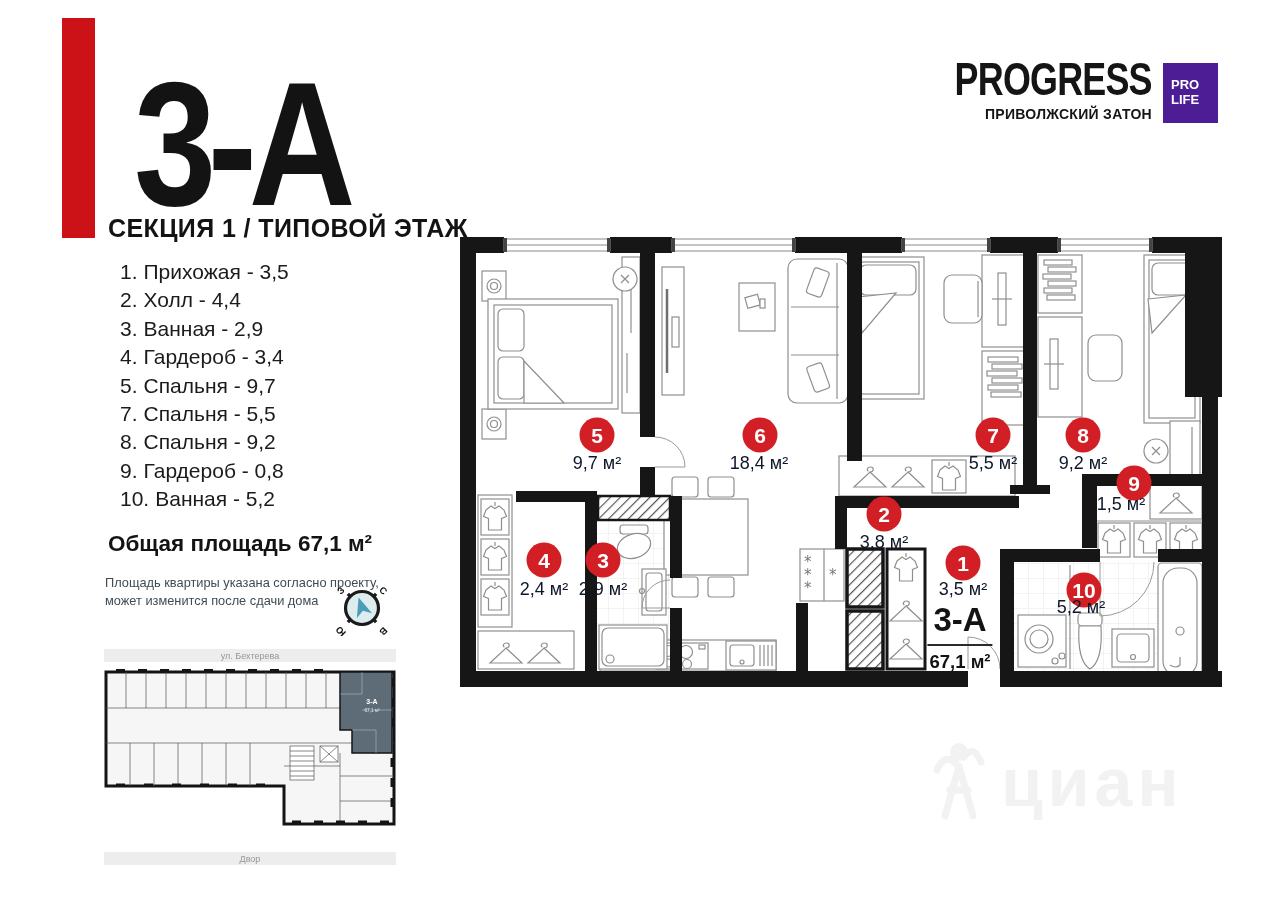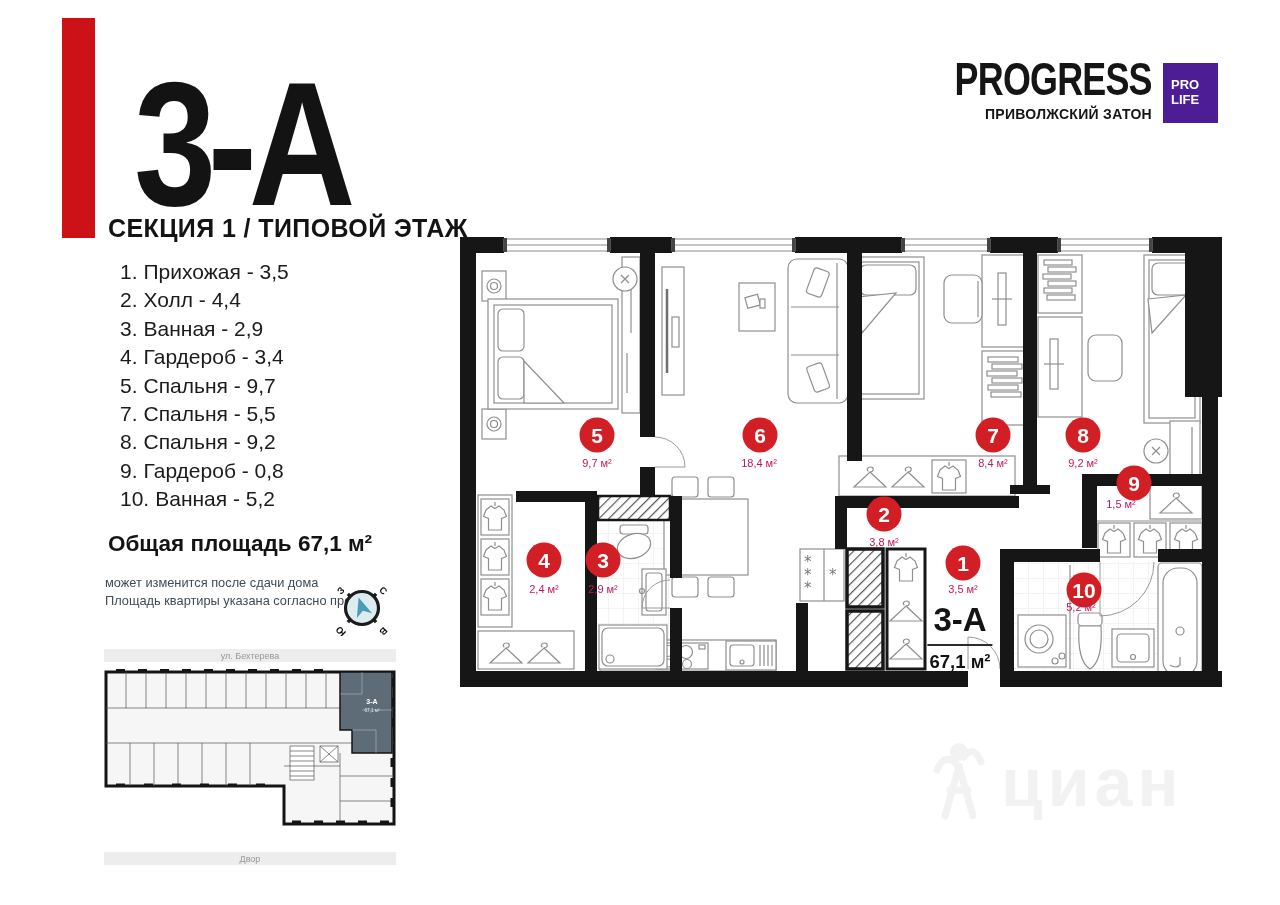--- a/index.html
+++ b/index.html
@@ -37,21 +37,21 @@
   .plan{left:458px;top:233px;width:764px;height:456px;}
   .plan svg.draw{position:absolute;left:0;top:0;}
   .f{stroke:#8f8f8f;fill:#fff;stroke-width:1.2;}
   .fl{stroke:#8f8f8f;fill:none;stroke-width:1.2;}
   .walls{fill:#161616;stroke:none;}
   .doors{stroke:#9a9a9a;fill:none;stroke-width:1;}
   .star{fill:#777;font-size:15px;font-family:"DejaVu Sans",sans-serif;}
   .marker .dot{position:absolute;width:35px;height:35px;border-radius:50%;background:#d21f26;
                color:#fff;font-size:21px;font-weight:700;display:flex;align-items:center;justify-content:center;
                transform:translate(-50%,-50%);}
-  .marker .ar{position:absolute;transform:translate(-50%,-50%);font-size:11px;color:#be185d;white-space:nowrap;}
+  .marker .ar{position:absolute;transform:translate(-50%,-50%);font-size:18px;color:#0f172a;white-space:nowrap;}
   .flat-label{position:absolute;transform:translateX(-50%);text-align:center;color:#131313;}
   .flat-label .fl-code{font-size:33px;font-weight:700;border-bottom:2px solid #2b2b2b;padding:0 6px 5px;}
   .flat-label .fl-area{font-size:18.5px;font-weight:600;padding-top:5px;}
 
   
   .watermark{left:925px;top:740px;display:flex;align-items:center;gap:12px;color:#f2f2f2;}
   .watermark .wm-text{font-size:68px;font-weight:700;letter-spacing:5px;}
 </style>
 </head>
 <body>
@@ -70,22 +70,22 @@
     <div class="lr"><span>5.</span><span>Спальня - 9,7</span></div>
     <div class="lr"><span>7.</span><span>Спальня - 5,5</span></div>
     <div class="lr"><span>8.</span><span>Спальня - 9,2</span></div>
     <div class="lr"><span>9.</span><span>Гардероб - 0,8</span></div>
     <div class="lr"><span>10.</span><span>Ванная - 5,2</span></div>
   </div>
 
   <div class="abs total-area">Общая площадь 67,1 м²</div>
 
   <div class="abs disclaimer">
+    <div>Площадь квартиры указана согласно проекту,</div>
     <div>может изменится после сдачи дома</div>
-    <div>Площадь квартиры указана согласно проекту,</div>
   </div>
 
   <svg class="abs compass" viewBox="0 0 56 56" width="56" height="56">
     <g transform="rotate(45 28 28)" stroke="#1b1b1b" stroke-width="3.4" fill="none">
       <path d="M28,8 V13 M28,43 V48 M8,28 H13 M43,28 H48"></path>
     </g>
     <circle cx="28" cy="28" r="16.5" fill="#dcecef" stroke="#1b1b1b" stroke-width="3.2"></circle>
     <path d="M28,17 L36,36 L28,31 L20,36 Z" fill="#4b9cb8" transform="rotate(-18 28 28)"></path>
     <text x="9" y="13" transform="rotate(-45 9 13)">З</text>
     <text x="47" y="13" transform="rotate(45 47 13)">С</text>
@@ -441,21 +441,21 @@
     <div class="marker">
       <span class="dot" style="left:139px;top:202px">5</span>
       <span class="ar" style="left:139px;top:230px">9,7 м²</span>
     </div>
     <div class="marker">
       <span class="dot" style="left:302px;top:202px">6</span>
       <span class="ar" style="left:301px;top:230px">18,4 м²</span>
     </div>
     <div class="marker">
       <span class="dot" style="left:535px;top:202px">7</span>
-      <span class="ar" style="left:535px;top:230px">8,4 м²</span>
+      <span class="ar" style="left:535px;top:230px">5,5 м²</span>
     </div>
     <div class="marker">
       <span class="dot" style="left:625px;top:202px">8</span>
       <span class="ar" style="left:625px;top:230px">9,2 м²</span>
     </div>
     <div class="marker">
       <span class="dot" style="left:676px;top:250px">9</span>
       <span class="ar" style="left:663px;top:271px">1,5 м²</span>
     </div>
     <div class="marker">

